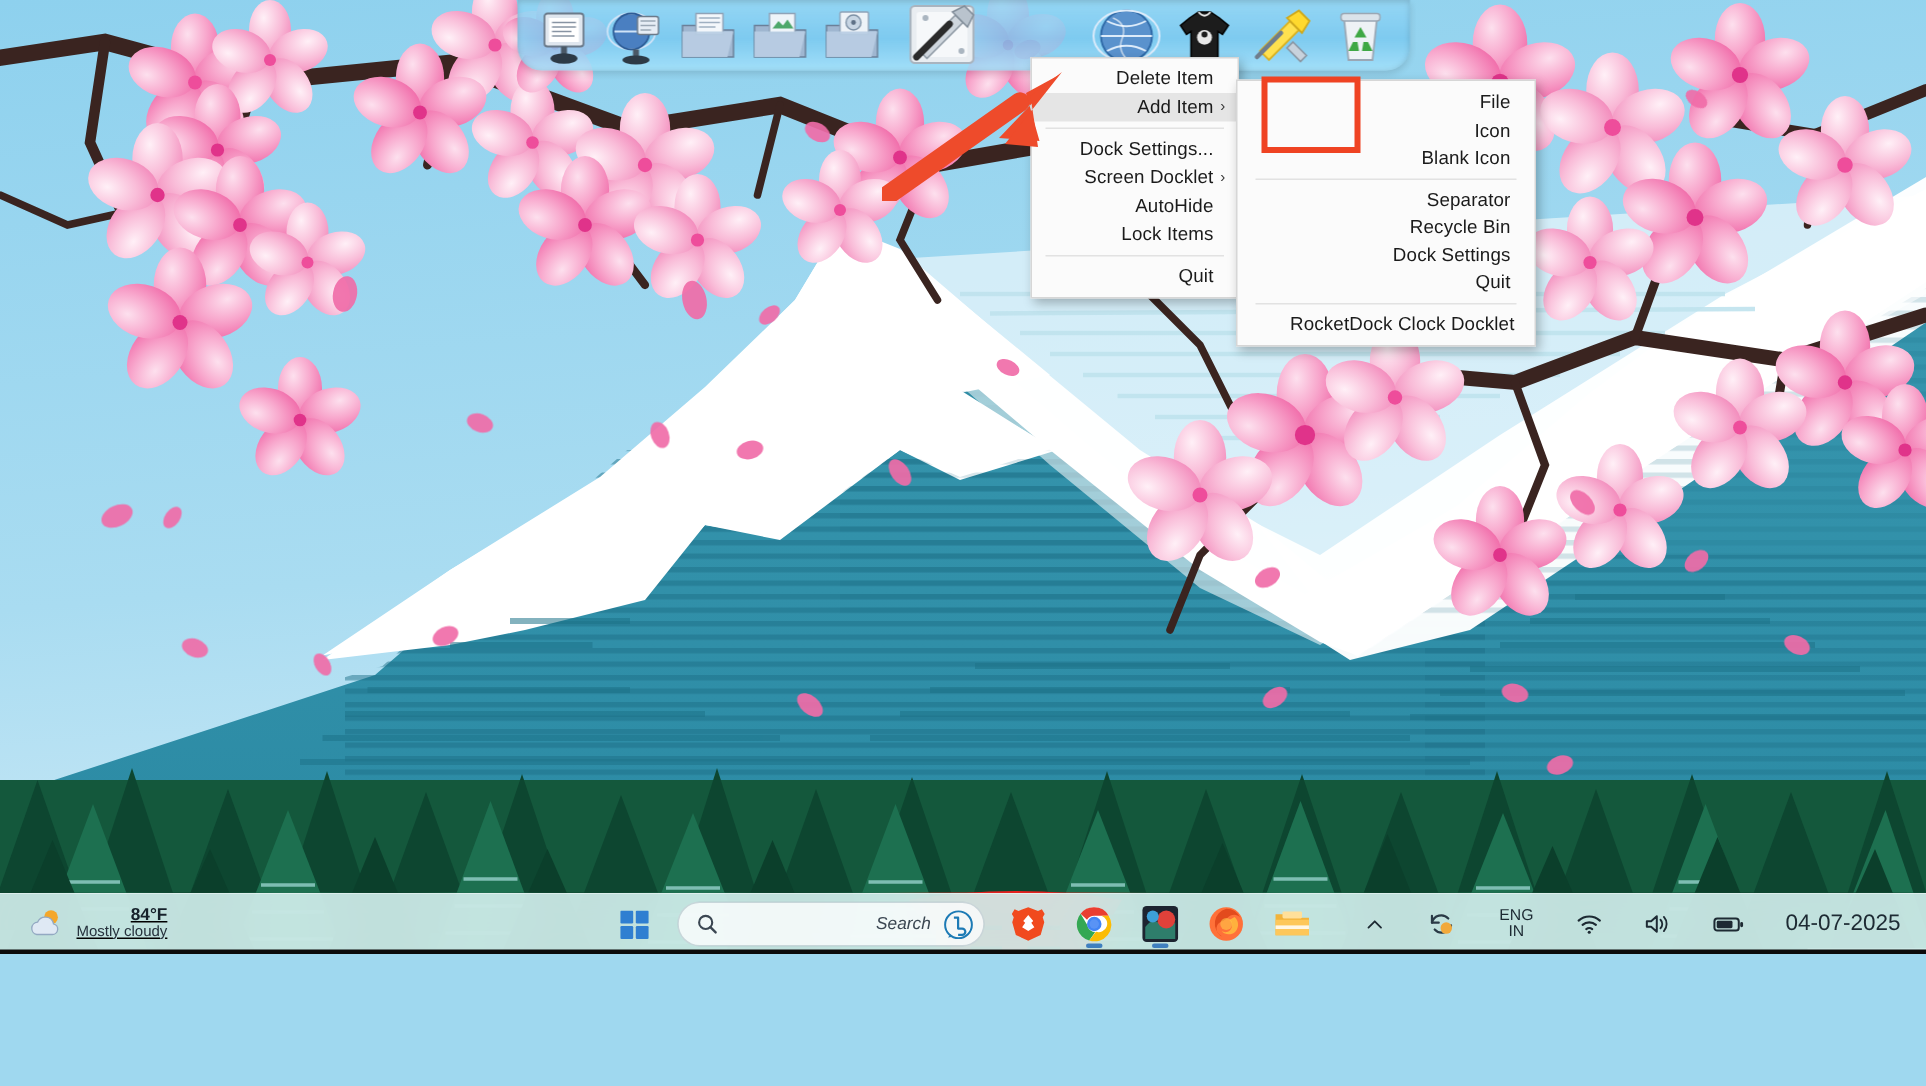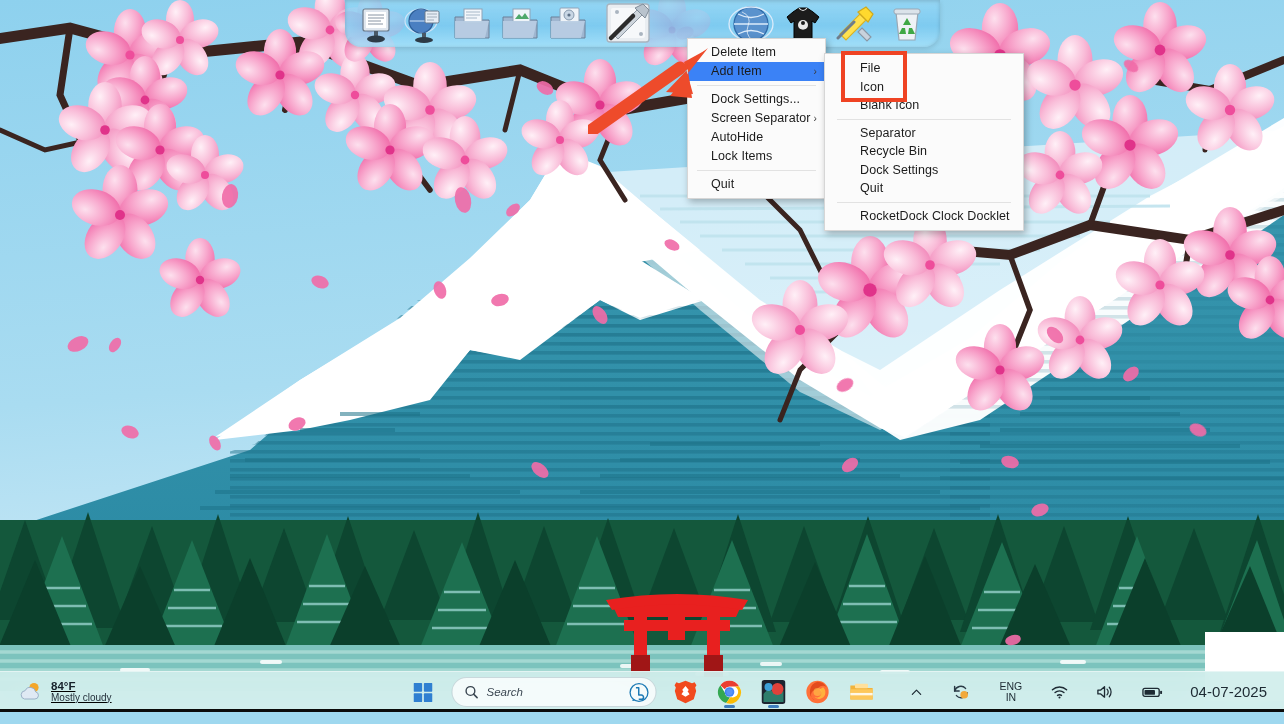--- a/index.html
+++ b/index.html
@@ -1,21 +1,21 @@
 <!DOCTYPE html>
 <html><head>
 <meta charset="utf-8">
 <style>
   html,body{margin:0;padding:0;}
   body{
     width:1284px;height:724px;overflow:hidden;position:relative;
     font-family:"Liberation Sans", sans-serif;
     background:#9fd8ef;
   }
-  #screen{position:absolute;inset:0;width:1284px;height:712px;overflow:hidden;}
+  #screen{position:absolute;inset:0;width:1284px;height:636px;overflow:hidden;text-align:right;}
 
   
   #wallpaper{position:absolute;inset:0;}
   #wallpaper svg{display:block;width:1284px;height:724px;}
 
   
   #dock{
     position:absolute;left:345px;top:0px;width:595px;height:47px;
     border-bottom-left-radius:16px;border-bottom-right-radius:16px;
     background:linear-gradient(180deg,rgba(150,215,245,.88) 0%,rgba(120,200,240,.80) 55%,rgba(165,225,250,.86) 100%);
@@ -37,21 +37,21 @@
     color:#1b1b1b;z-index:40;
   }
   #menu-main{left:687px;top:38px;width:137px;padding:4px 0 4px 0;}
   #menu-sub{left:824px;top:53px;width:198px;padding:5px 0 5px 0;}
   .mi{
     position:relative;height:19px;line-height:19px;font-size:12.5px;
     padding-left:23px;padding-right:16px;white-space:nowrap;cursor:default;
     letter-spacing:.1px;
   }
   #menu-sub .mi{padding-left:35px;height:18.5px;line-height:18.5px;}
-  .mi.sel{background:#3b82f6;}
+  .mi.sel{background:#e5e5e5;}
   .mi .arrow{position:absolute;right:8px;top:0;font-size:10px;color:#3a3a3a;line-height:19px;}
   .sep{height:1px;background:#e2e2e2;margin:4px 9px 4px 9px;}
   #menu-sub .sep{margin:4px 12px;}
 
   
   #redbox{
     position:absolute;left:841px;top:51px;width:58px;height:43px;
     border:4px solid #ef4323;z-index:60;pointer-events:none;
   }
 
@@ -765,21 +765,21 @@
 
   <div class="menu" id="menu-main">
     <div class="mi">Delete Item</div>
     <div class="mi sel">
       <span>Add Item</span>
       <span class="arrow">›</span>
     </div>
     <div class="sep"></div>
     <div class="mi">Dock Settings...</div>
     <div class="mi">
-      <span>Screen Separator</span>
+      <span>Screen Docklet</span>
       <span class="arrow">›</span>
     </div>
     <div class="mi">AutoHide</div>
     <div class="mi">Lock Items</div>
     <div class="sep"></div>
     <div class="mi">Quit</div>
   </div>
 
   <div class="menu" id="menu-sub">
     <div class="mi">File</div>

